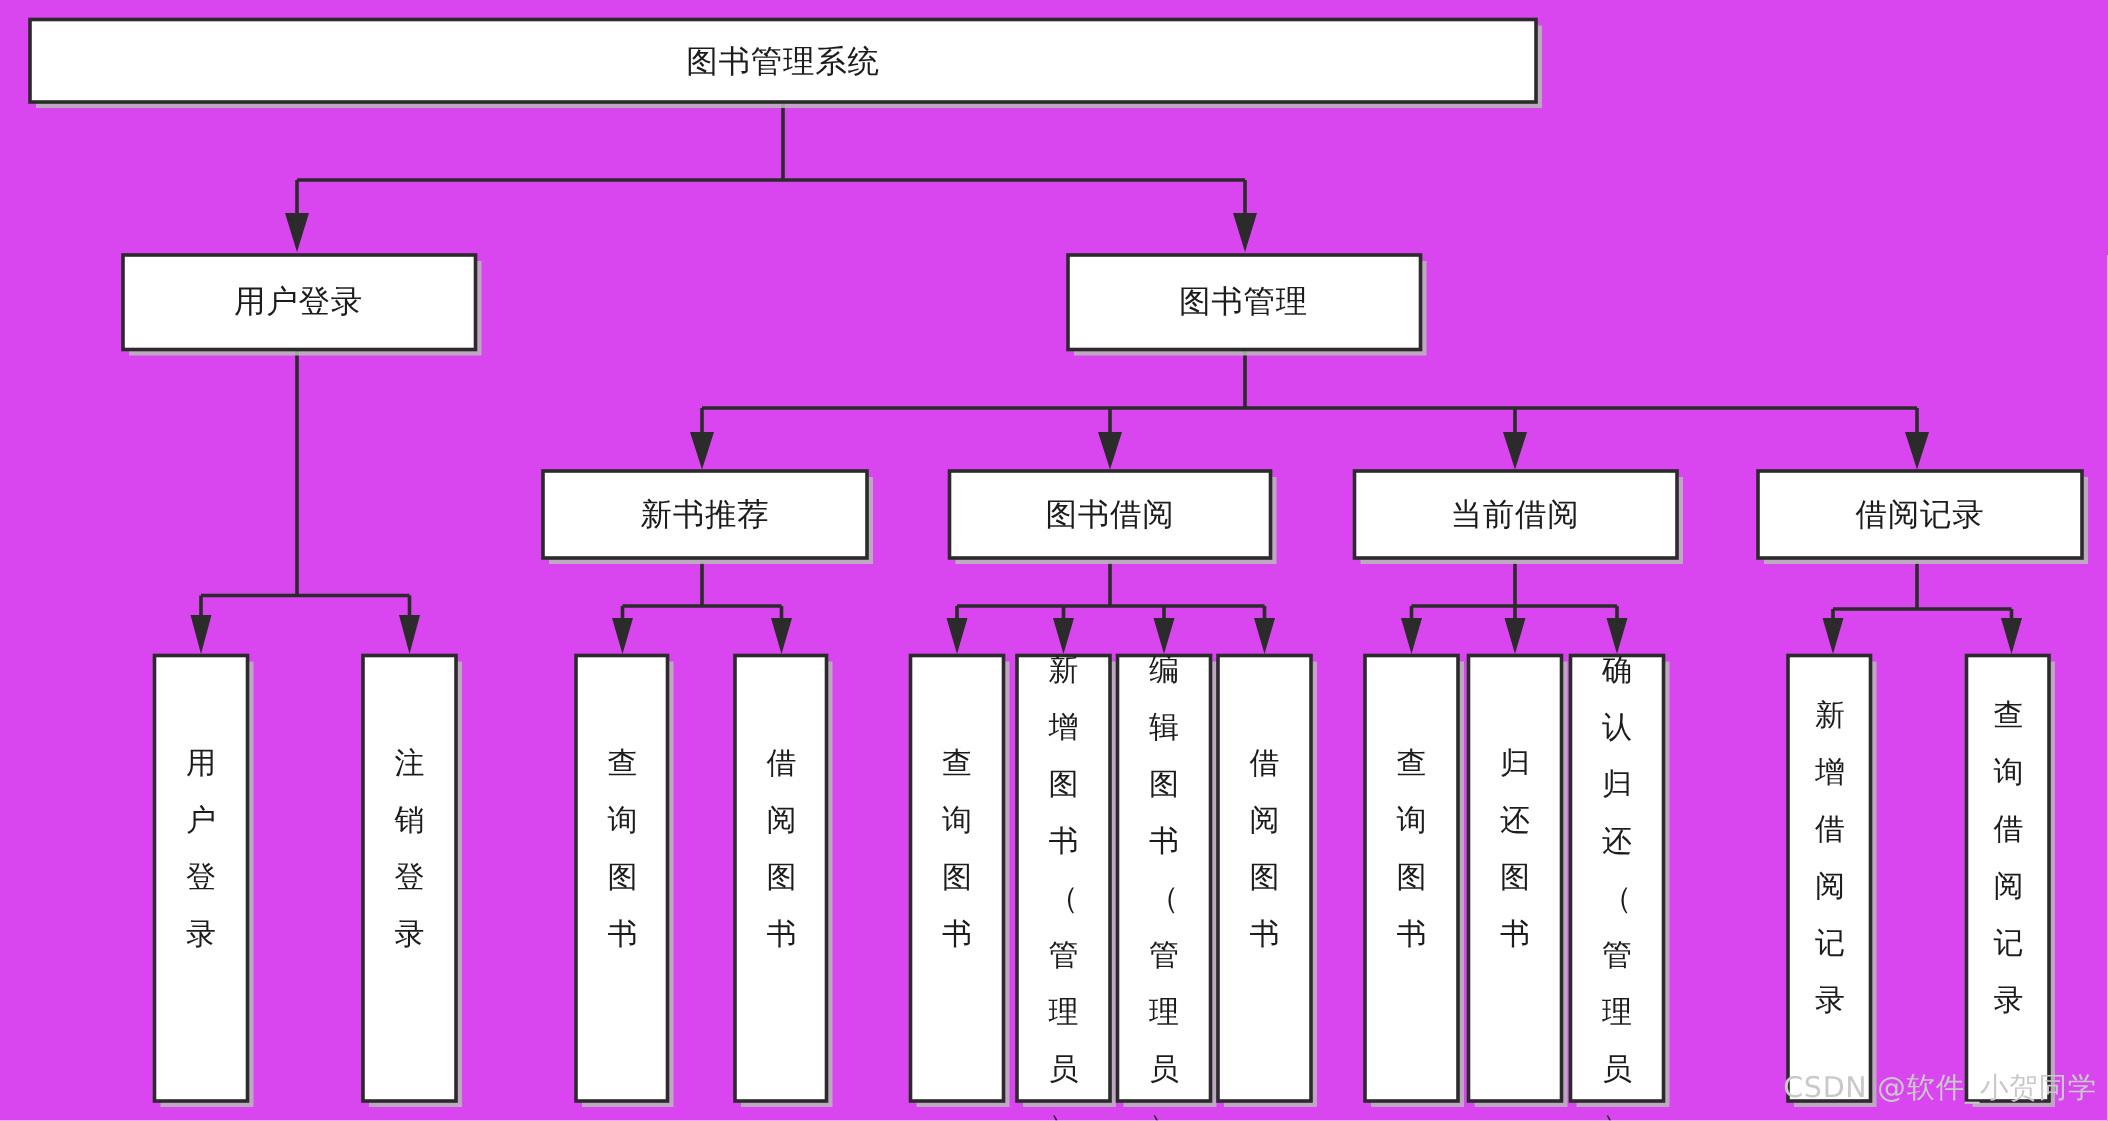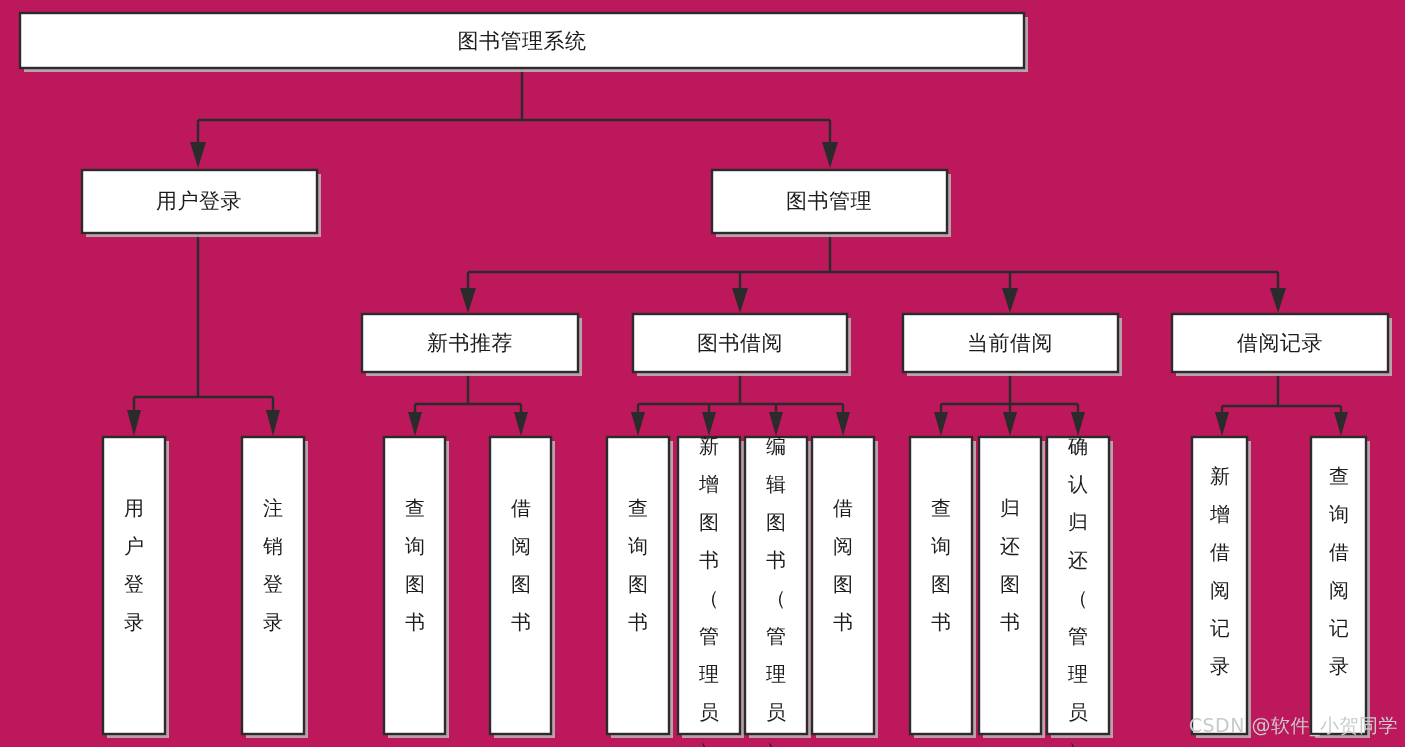--- a/index.html
+++ b/index.html
@@ -8,21 +8,21 @@
     padding: 0;
     background: #ffffff;
   }
   body {
     font-family: "DejaVu Sans", "Liberation Sans", sans-serif;
   }
   #diagram-root {
     position: relative;
     width: 1405px;
     height: 747px;
-    background: #be185d;
+    background: #d946ef;
     overflow: hidden;
   }
   svg#chart-svg {
     position: absolute;
     left: 0;
     top: 0;
     width: 1405px;
     height: 747px;
     display: block;
   }

